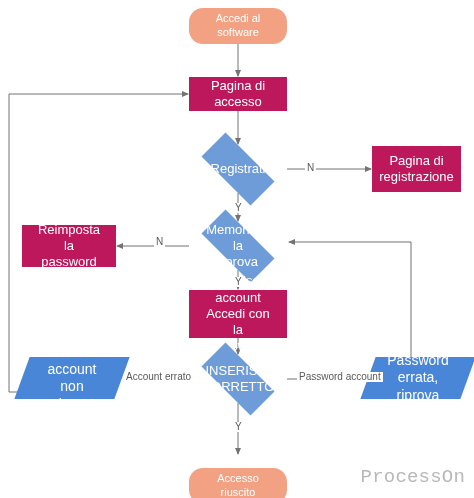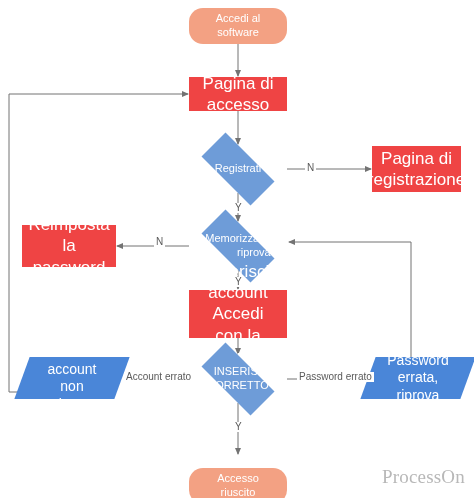--- a/index.html
+++ b/index.html
@@ -43,28 +43,27 @@
     white-space: pre-line;
   }
   
   .n-terminal {
     background: #F3A183;
     border-radius: 14px;
     font-size: 11px;
   }
   
   .n-process {
-    background: #ef4444;
-    font-size: 17px;
+    background: #be185d;
+    font-size: 13px;
   }
   
   .n-decision {
     background: transparent;
-    font-size: 11px;
-    text-align: right;
+    font-size: 13px;
   }
   .n-decision .dia {
     position: absolute;
     left: 0; top: 0;
     width: 100%; height: 100%;
     background: #6E9CD8;
     transform: rotate(45deg) scale(0.707);
     transform-origin: center center;
     z-index: 1;
   }
@@ -88,21 +87,21 @@
     background: #ffffff;
     padding: 0 2px;
     white-space: nowrap;
     z-index: 4;
     line-height: 1;
   }
   #watermark {
     position: absolute;
     right: 9px;
     bottom: 10px;
-    font-family: Liberation Serif, serif;
+    font-family: Liberation Mono, monospace;
     font-size: 19px;
     color: #b8b8b8;
     letter-spacing: 0.2px;
     z-index: 5;
   }
 </style>
 </head>
 <body>
 
 <div id="canvas">
@@ -197,17 +196,17 @@
 
   <div class="node n-terminal" style="left:189px; top:455px; width:98px; height:36px;margin-top:13px;">
     <span class="label">Accesso riuscito</span>
   </div>
 
   <div class="edge-label" style="left:305px; top:163px;">N</div>
   <div class="edge-label" style="left:233px; top:203px;">Y</div>
   <div class="edge-label" style="left:154px; top:237px;">N</div>
   <div class="edge-label" style="left:233px; top:277px;">Y</div>
   <div class="edge-label" style="left:124px; top:372px;">Account errato</div>
-  <div class="edge-label" style="left:297px; top:372px;">Password errato</div>
+  <div class="edge-label" style="left:297px; top:372px;">Password account</div>
   <div class="edge-label" style="left:233px; top:422px;">Y</div>
 
   <div id="watermark">ProcessOn</div>
 </div>
 
 </body></html>

